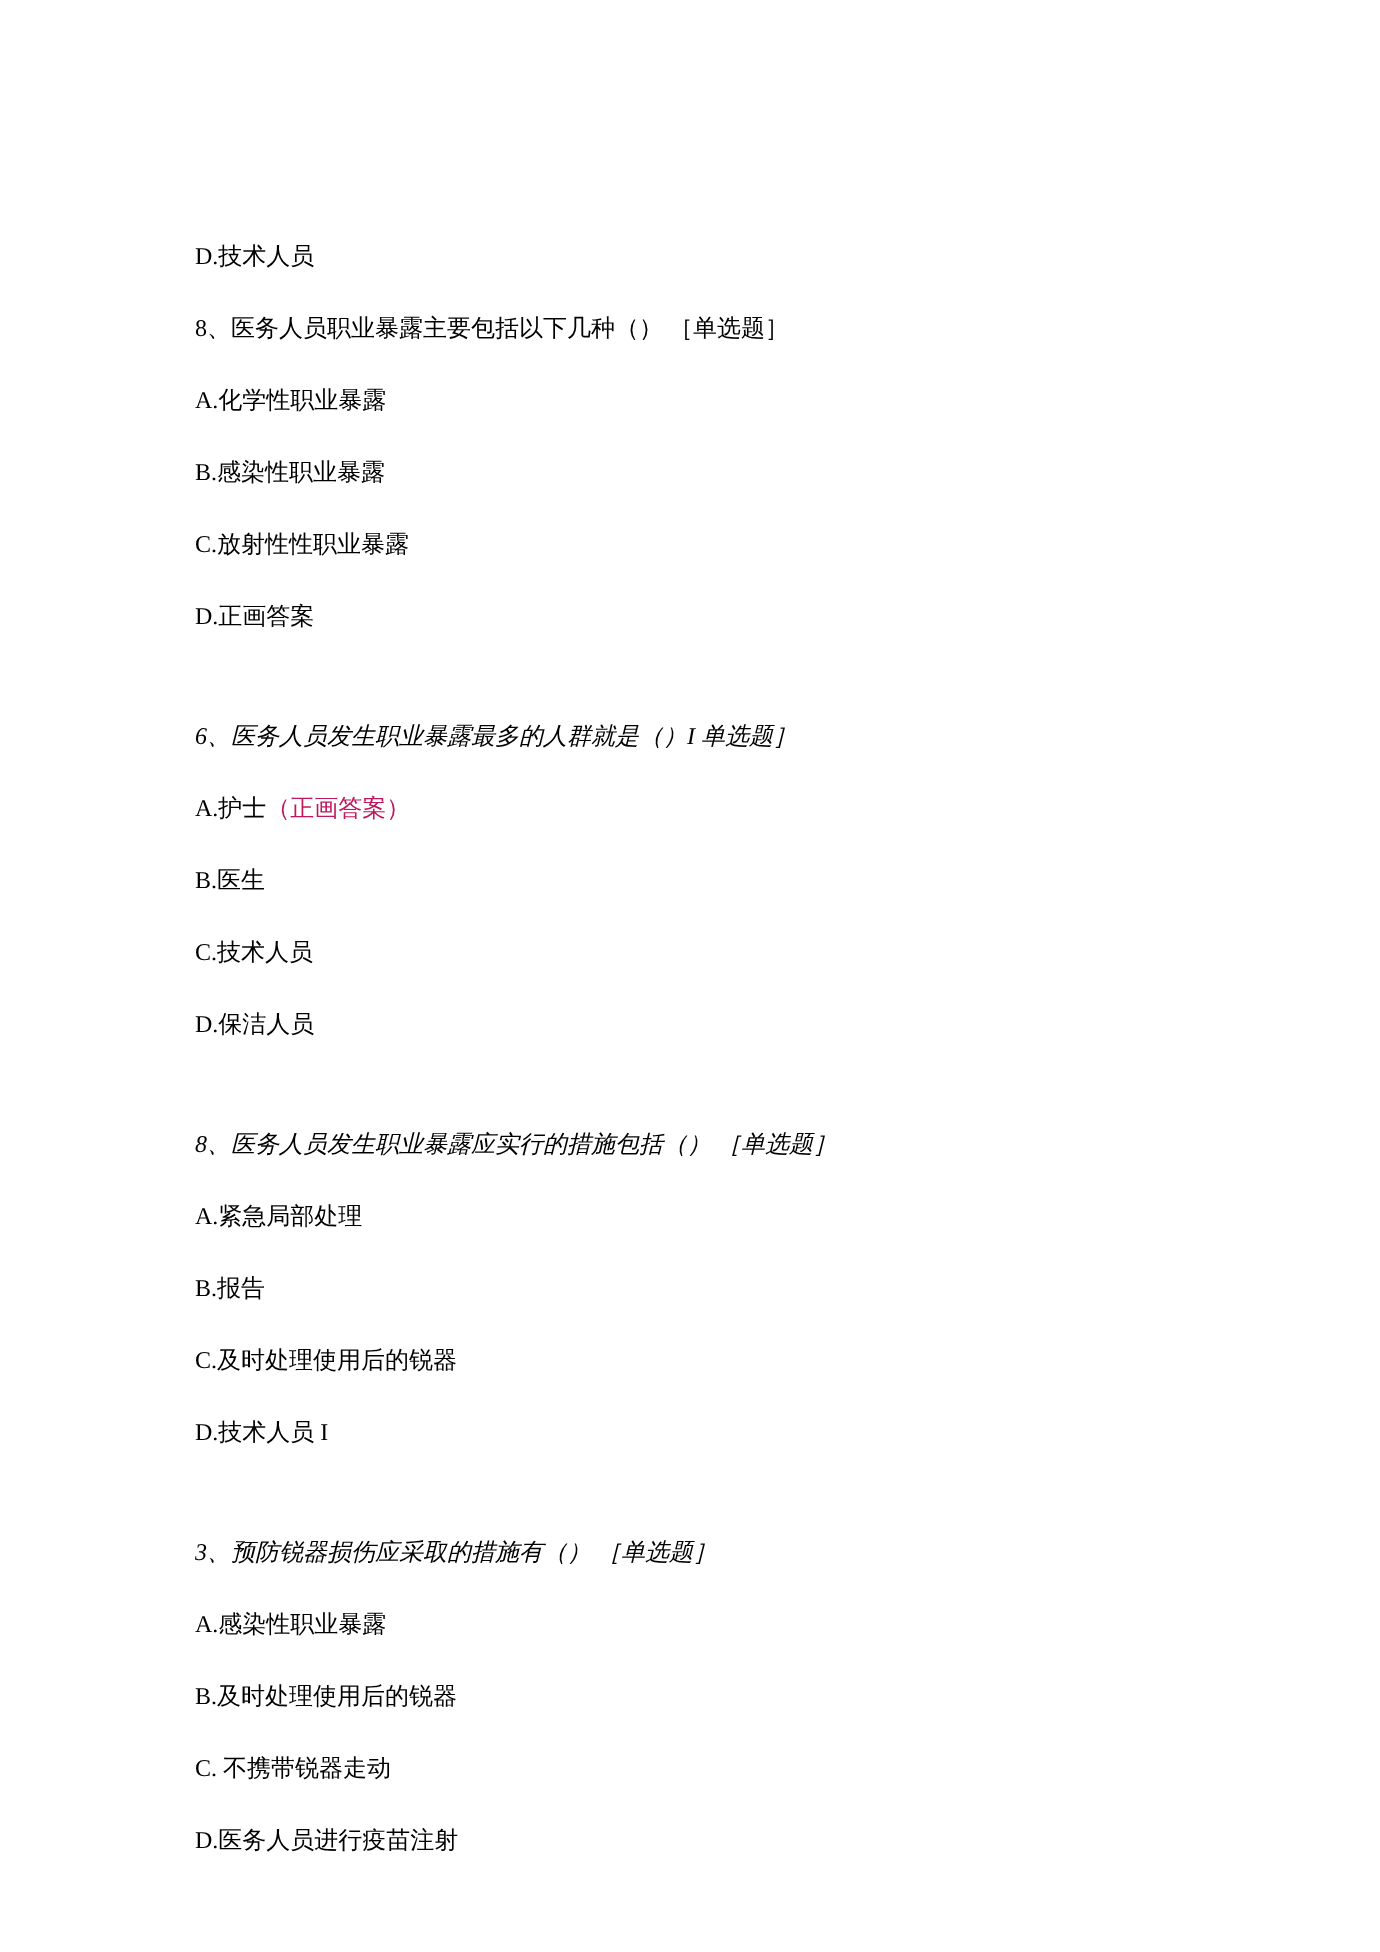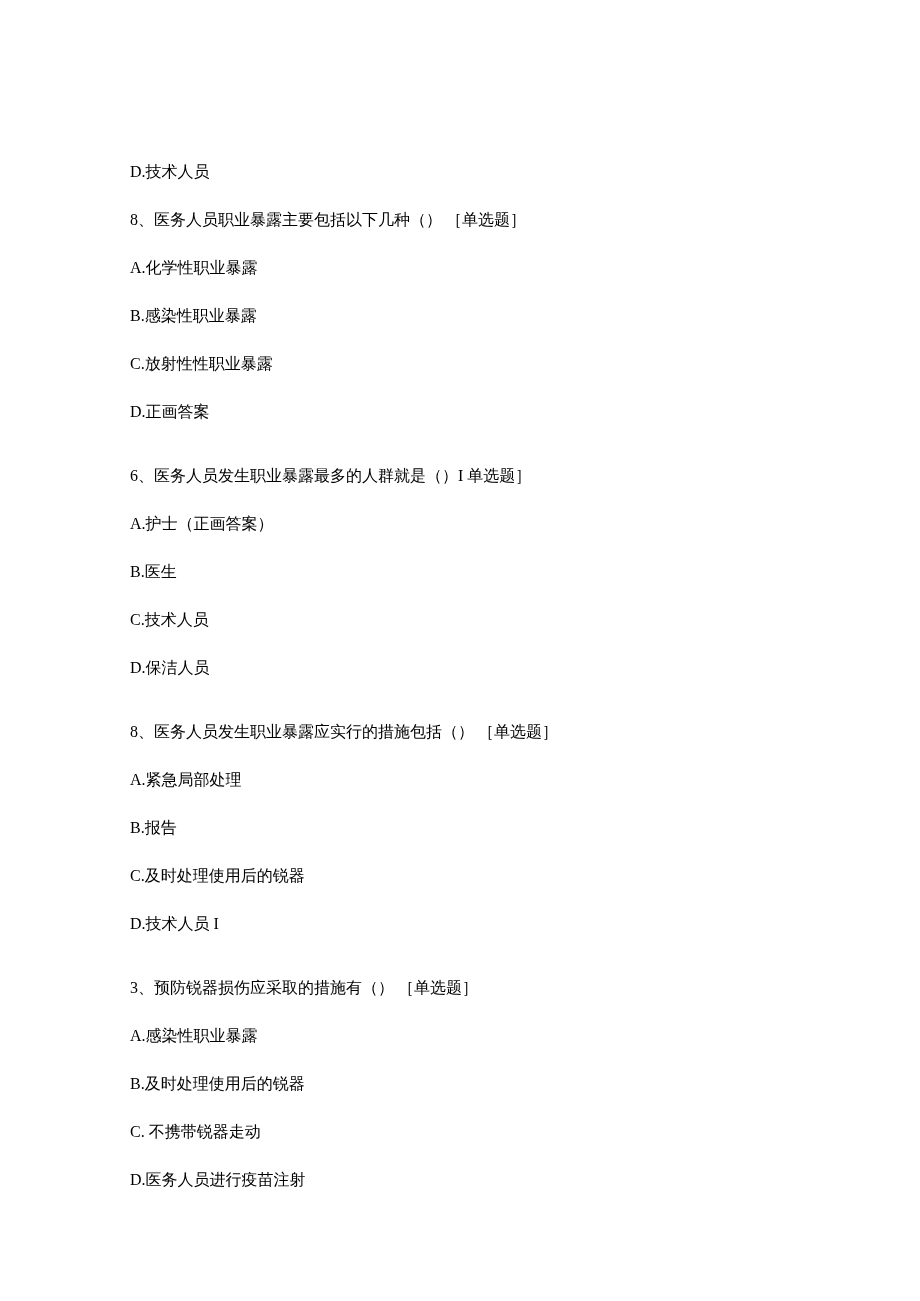--- a/index.html
+++ b/index.html
@@ -13,28 +13,29 @@
       font-size: 16px;
       color: #000000;
       padding: 160px 130px 100px 130px;
       line-height: 1.5;
       width: 920px;
     }
     .line {
       margin-bottom: 24px;
     }
     .question {
-      margin-top: 40px;
+      margin-top: 56px;
       margin-bottom: 24px;
+      font-style: italic;
     }
     .question:first-of-type {
       margin-top: 0;
     }
     .answer-tag {
-      color: #000000;
+      color: #be185d;
     }
   </style>
 </head>
 <body>
 
 <div class="line">D.技术人员</div>
 
 <div class="line">8、医务人员职业暴露主要包括以下几种（） ［单选题］</div>
 <div class="line">A.化学性职业暴露</div>
 <div class="line">B.感染性职业暴露</div>

